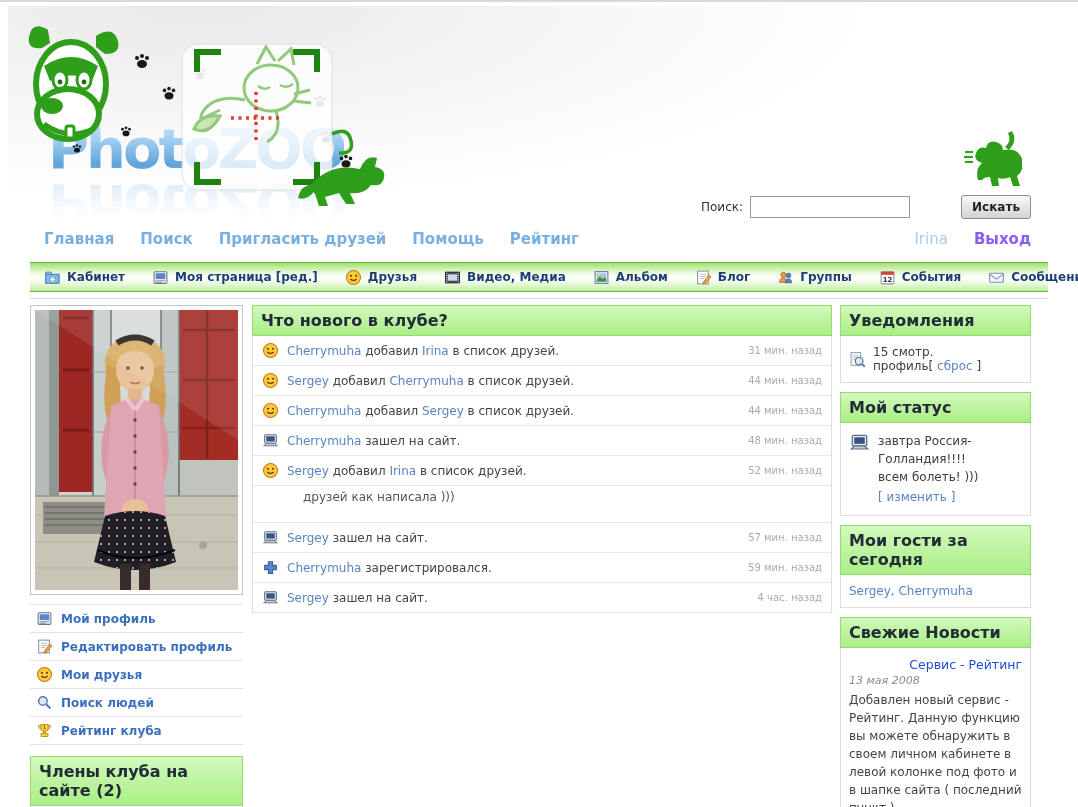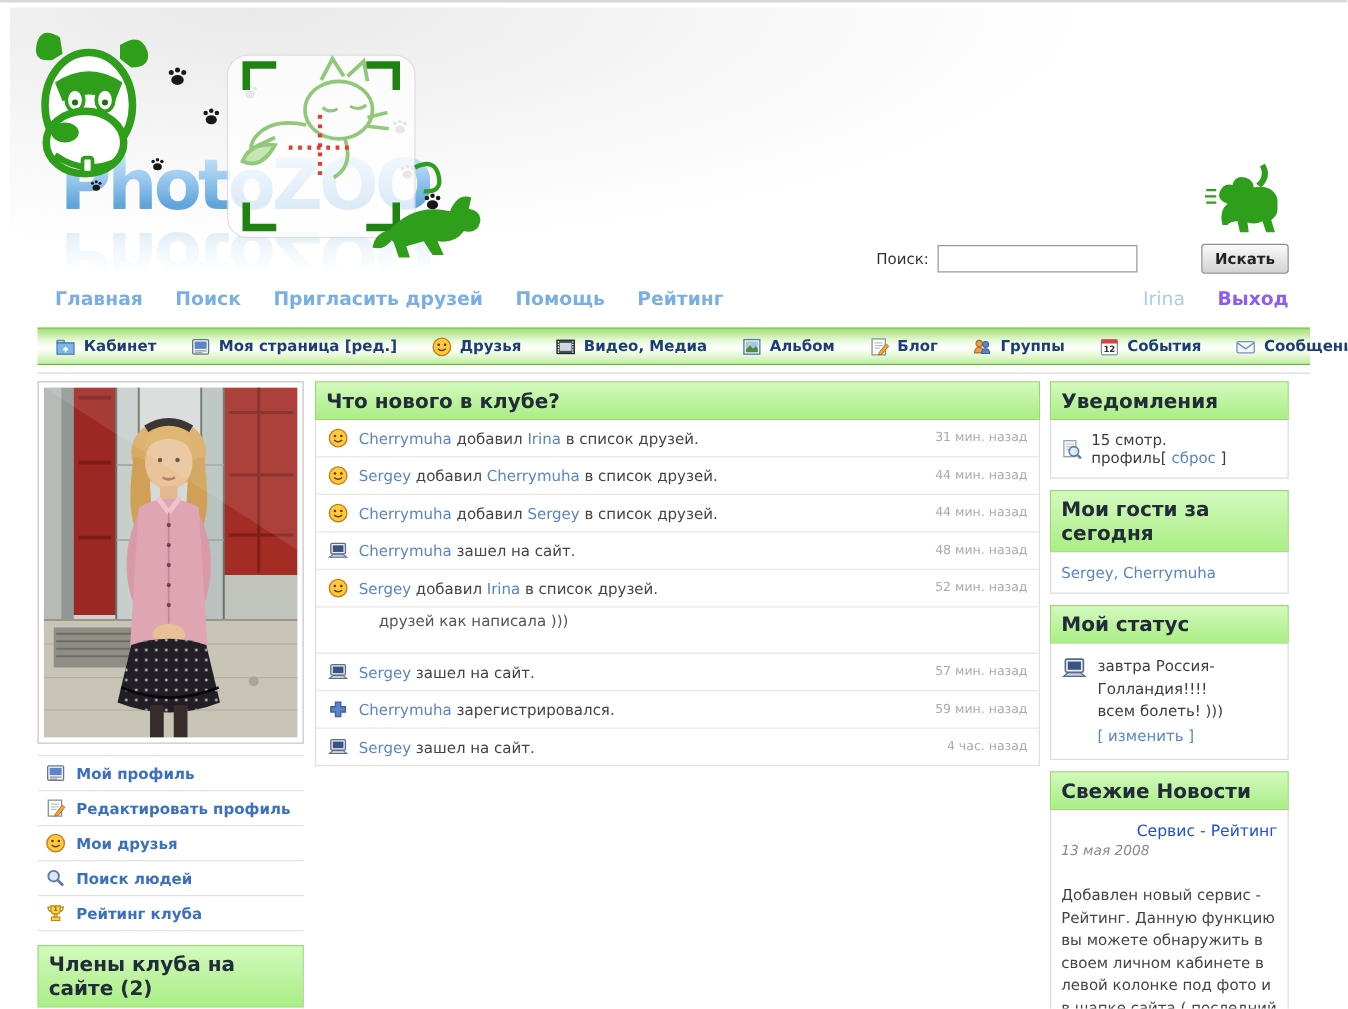--- a/index.html
+++ b/index.html
@@ -81,21 +81,21 @@
   .rbox{margin-bottom:9px;}
   .rbox-body{border:1px solid #ddd;border-top:none;background:#fff;padding:9px 8px;font-size:12px;color:#3d3d3d;}
   .noti-line{display:flex;align-items:center;gap:7px;}
   .noti-line a{color:#5b84c4;}
   .status-line{display:flex;gap:8px;}
   .status-text{line-height:1.5;}
   .status-text a{color:#5b84c4;display:inline-block;margin-top:2px;}
   .guests a{color:#5b84c4;}
   .news-body{min-height:252px;}
   .news-title{font-weight:normal;color:#1d4ed8;font-size:12.5px;text-align:right;}
-  .news-date{font-style:italic;color:#8a8a8a;font-size:11px;margin:2px 0 20px;}
+  .news-date{font-style:italic;color:#8a8a8a;font-size:11px;margin:2px 0 4px;}
   .news-text{color:#444;line-height:1.5;}
   .news-item + .news-item{margin-top:17px;}
 </style>
 </head>
 <body>
 
 <div class="page">
 
   <div class="logo-bg"></div>
 
@@ -568,43 +568,43 @@
                 <circle cx="9.5" cy="9.5" r="3.6" fill="#dce9f4" fill-opacity=".85" stroke="#5a7ba6" stroke-width="1.2"></circle>
                 <path d="M12.1 12.1 L14.8 14.8" stroke="#5a7ba6" stroke-width="1.8"></path>
               </svg>
             </span>
           <span><span>15 смотр. профиль</span><span style="white-space:pre">[ </span><a>сброс</a><span> ]</span></span>
         </div>
       </div>
     </div>
 
     <div class="rbox">
-      <div class="box-header">Мои гости за сегодня</div>
-      <div class="rbox-body guests">
-        <a>Sergey, Cherrymuha</a>
-      </div>
-    </div>
-
-    <div class="rbox">
       <div class="box-header">Мой статус</div>
       <div class="rbox-body">
         <div class="status-line">
           <span class="icon16" style="width:21px;height:21px">
               <svg viewBox="0 0 16 16">
                 <rect x="2.5" y="2.5" width="11" height="8" rx="1" fill="#e8eef4" stroke="#5a6b85"></rect>
                 <rect x="4" y="4" width="8" height="5" fill="#3a5382"></rect>
                 <path d="M1.5 13 L4.2 10.7 h7.6 L14.5 13 z" fill="#c3cdd9" stroke="#5a6b85" stroke-width=".8"></path>
               </svg>
             </span>
           <div class="status-text">
             <span>завтра Россия-Голландия!!!!</span><br>
             <span>всем болеть! )))</span><br>
             <a>[ изменить ]</a>
           </div>
         </div>
+      </div>
+    </div>
+
+    <div class="rbox">
+      <div class="box-header">Мои гости за сегодня</div>
+      <div class="rbox-body guests">
+        <a>Sergey, Cherrymuha</a>
       </div>
     </div>
 
     <div class="rbox">
       <div class="box-header">Свежие Новости</div>
       <div class="rbox-body news-body" id="news-body">
           <div class="news-item">
             <div class="news-title">Сервис - Рейтинг</div>
             <div class="news-date">13 мая 2008</div>
             <div class="news-text">Добавлен новый сервис - Рейтинг. Данную функцию вы можете обнаружить в своем личном кабинете в левой колонке под фото и в шапке сайта ( последний пункт )</div>

